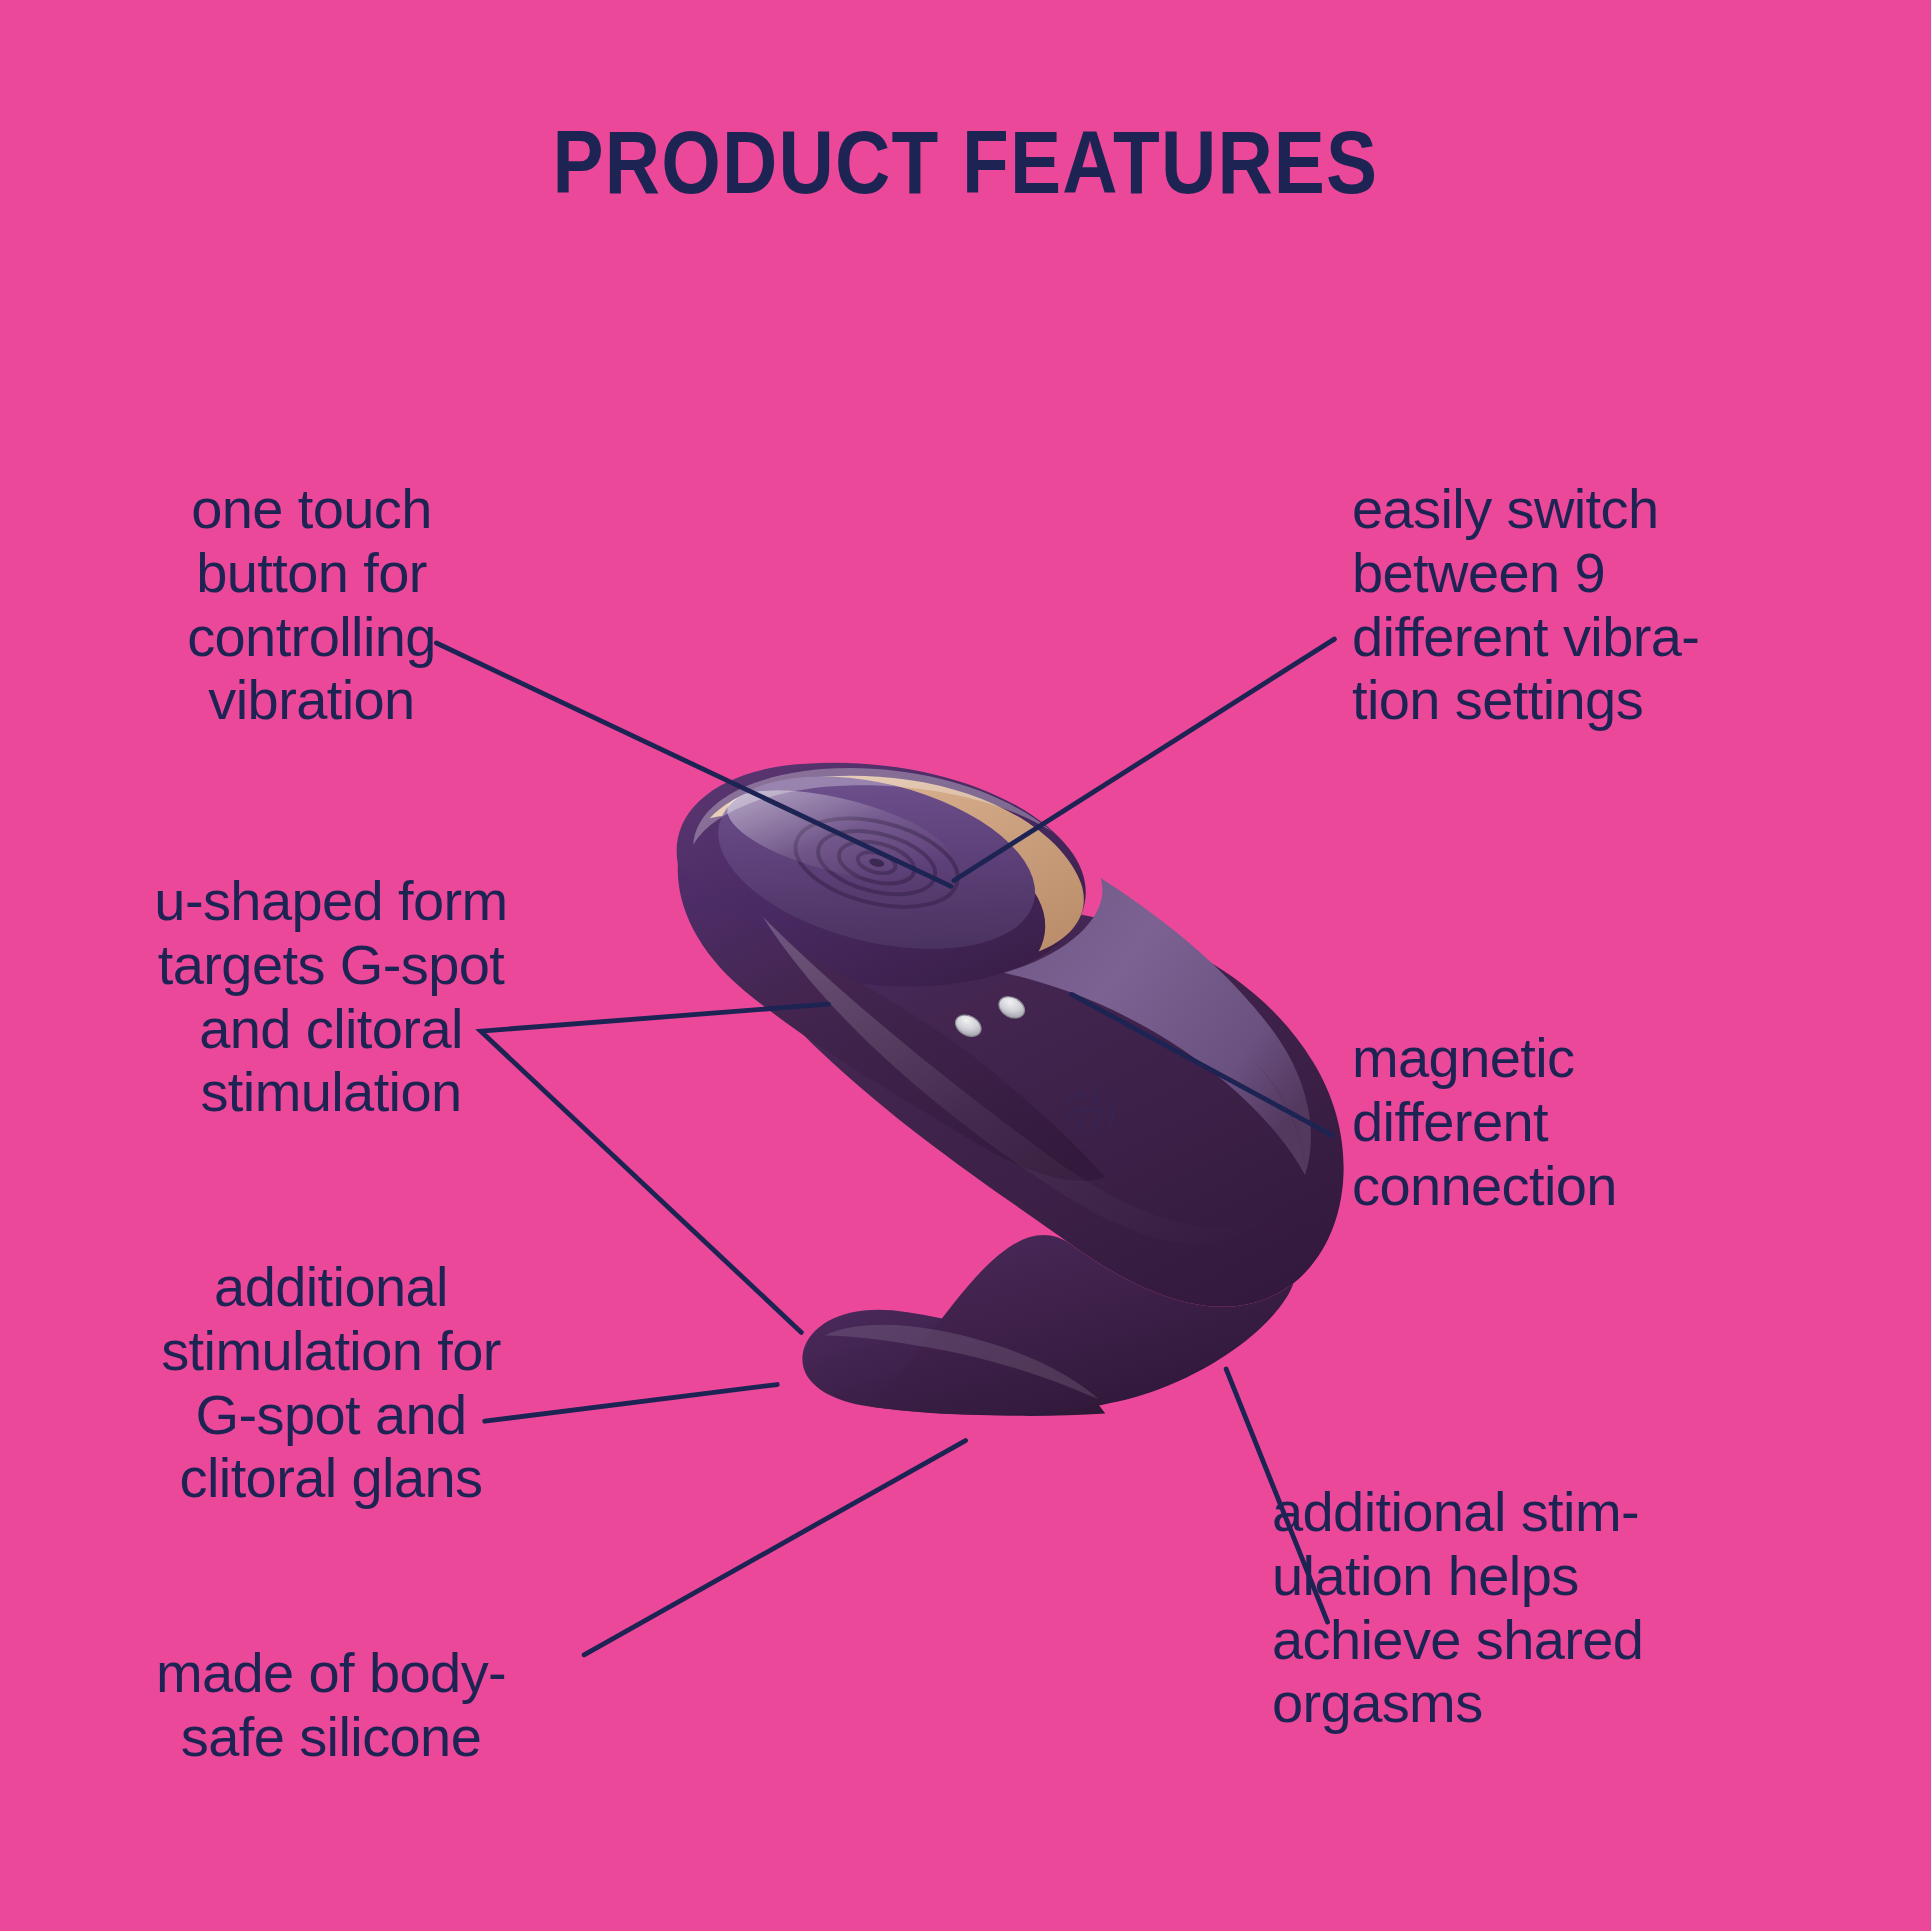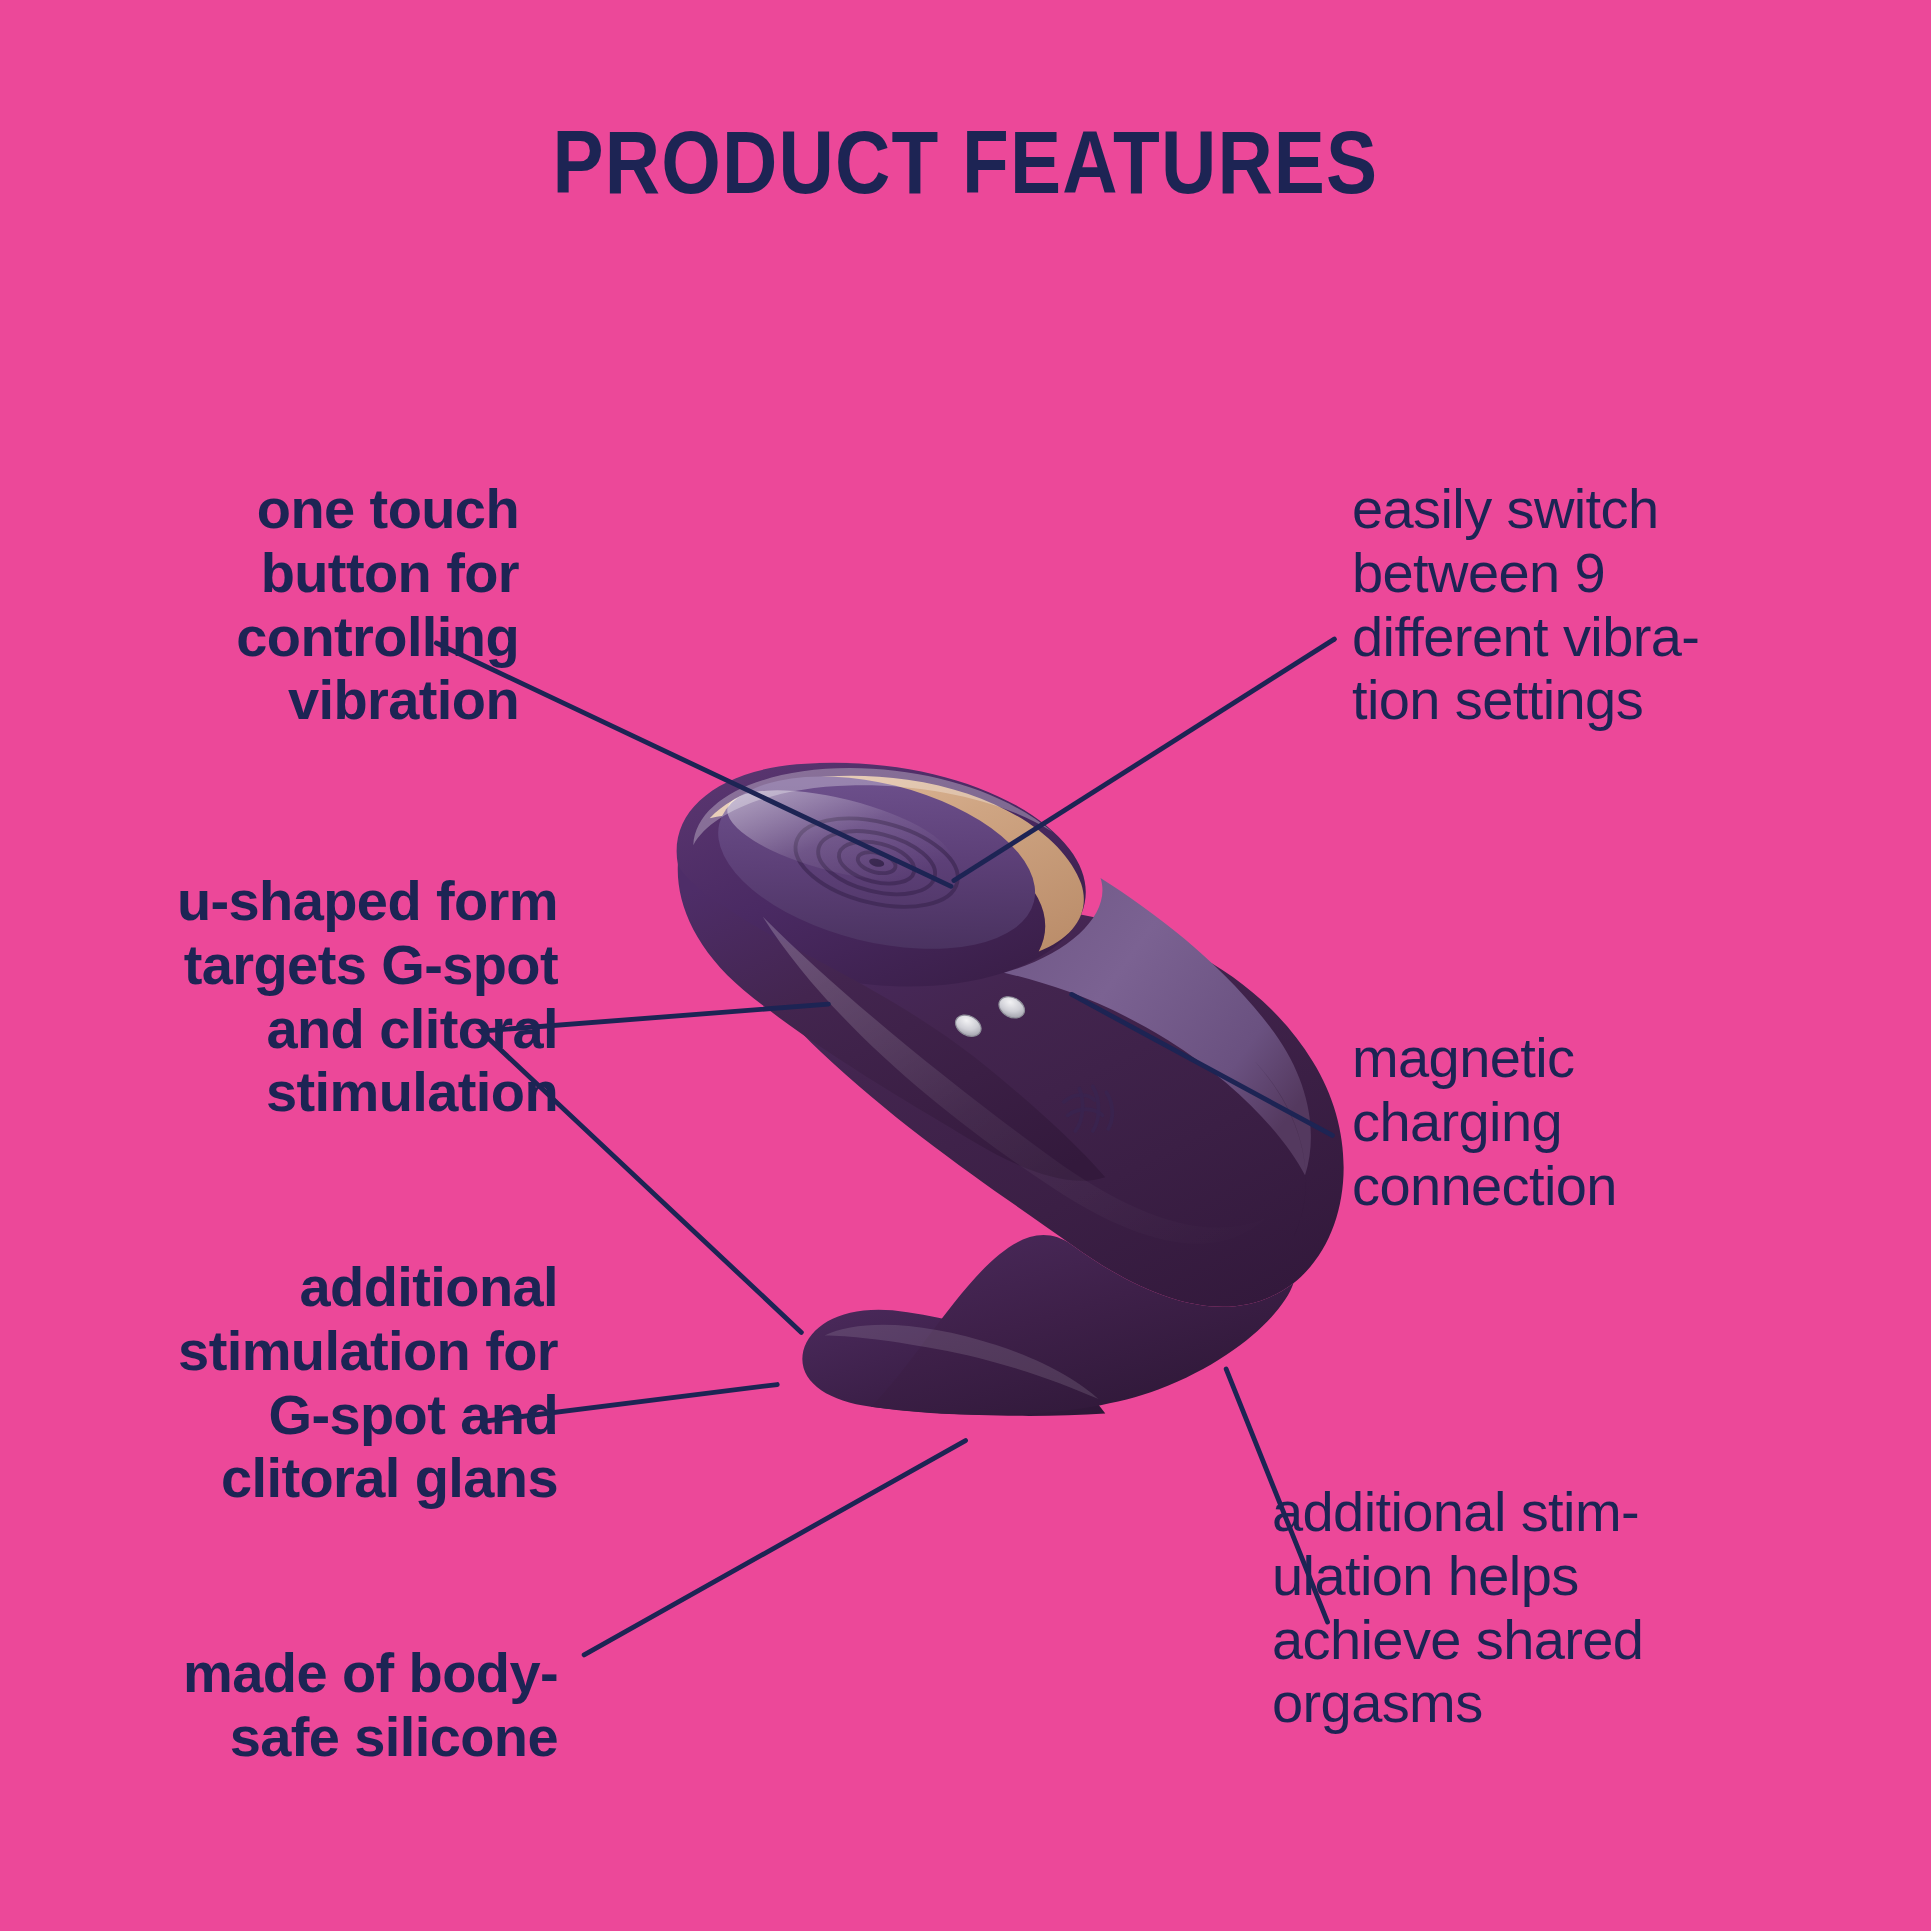--- a/index.html
+++ b/index.html
@@ -39,21 +39,21 @@
   .callout {
     position: absolute;
     font-family: "Liberation Sans", "DejaVu Sans", sans-serif;
     font-weight: 400;
     font-size: 56px;
     line-height: 1.14;
     color: #1d2454;
     letter-spacing: -0.6px;
     white-space: pre-line;
   }
-  .callout.left  { text-align: right; font-weight: bold; }
+  .callout.left  { text-align: center; }
   .callout.right { text-align: left; }
 
   
   #callout-one-touch            { left: 104px; top: 477px;  width: 415px; }
   #callout-u-shaped             { left: 104px; top: 869px;  width: 454px; }
   #callout-additional-stim-left { left: 104px; top: 1255px; width: 454px; }
   #callout-body-safe            { left: 104px; top: 1641px; width: 454px; }
 
   
   #callout-easily-switch        { left: 1352px; top: 477px;  width: 406px; }
@@ -267,21 +267,21 @@
 
   <div class="callout left" id="callout-body-safe">made of body-
 safe  silicone</div>
 
   <div class="callout right" id="callout-easily-switch">easily switch
 between 9
 different vibra-
 tion settings</div>
 
   <div class="callout right" id="callout-magnetic">magnetic
-charging
+different
 connection</div>
 
   <div class="callout right" id="callout-additional-stim-right">additional stim-
 ulation helps
 achieve shared
 orgasms</div>
 
 </div>
 
 

